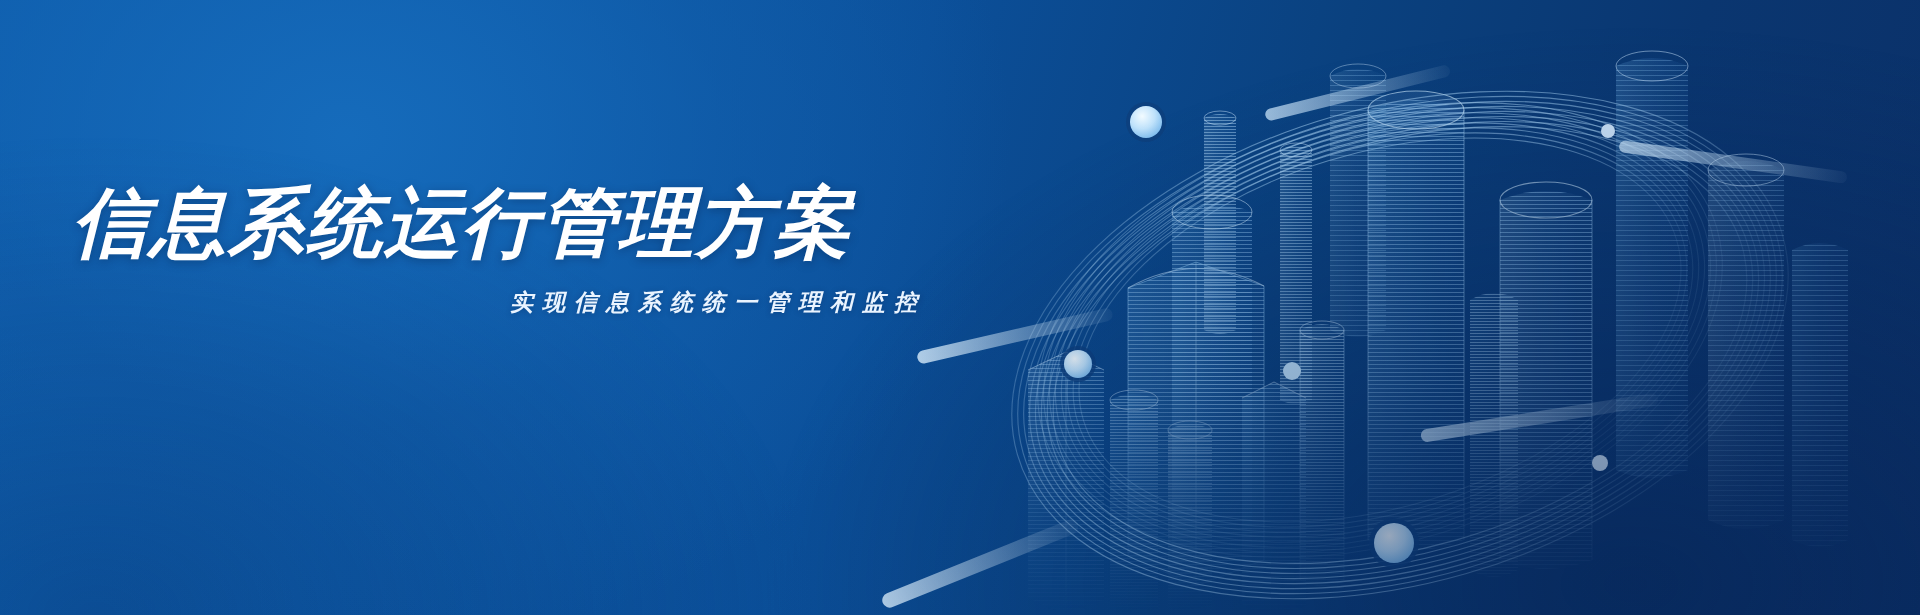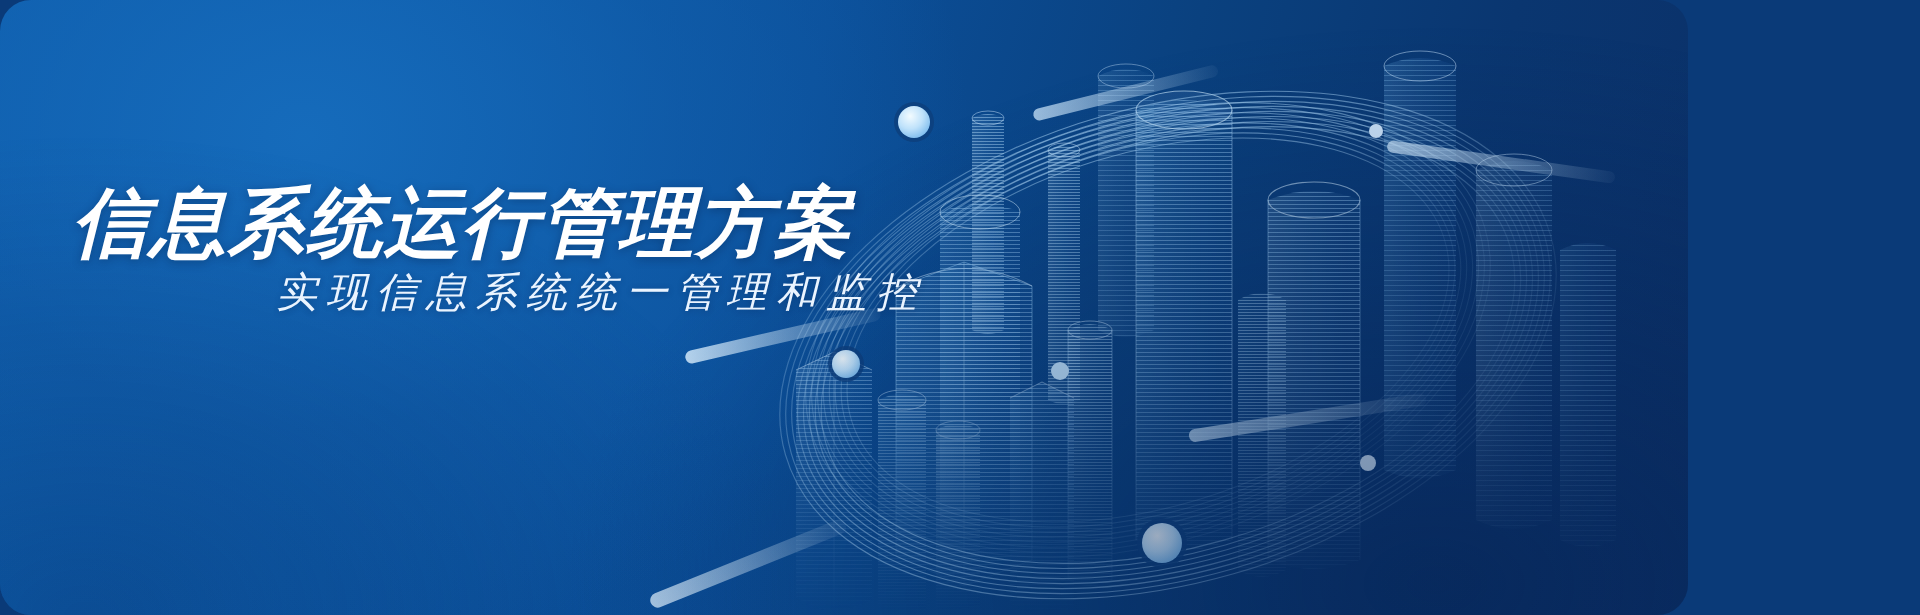--- a/index.html
+++ b/index.html
@@ -4,26 +4,25 @@
 <style>
   * { margin:0; padding:0; box-sizing:border-box; }
   html, body {
     width:1920px; height:615px; overflow:hidden;
     font-family:"Liberation Sans", sans-serif;
     background:#0a3a78;
   }
 
   .banner {
     position:relative;
-    width:1688px; height:615px;
+    width:1920px; height:615px;
     overflow:hidden;
     background:
       radial-gradient(ellipse 900px 700px at 18% 22%, rgba(22,108,188,0.95) 0%, rgba(18,96,174,0.55) 42%, rgba(12,70,140,0.0) 74%),
       linear-gradient(105deg, #0f63b4 0%, #0d5cab 22%, #0b4f99 45%, #0a417f 65%, #0a3670 82%, #0b3068 100%);
-    border-radius: 31px;
   }
 
   
   .vignette {
     position:absolute; inset:0;
     background:
       radial-gradient(ellipse 1400px 900px at 85% 95%, rgba(6,33,80,0.55) 0%, rgba(6,33,80,0.0) 62%),
       radial-gradient(ellipse 1200px 800px at 5% 100%, rgba(8,44,100,0.35) 0%, rgba(8,44,100,0) 60%);
     pointer-events:none;
   }
@@ -38,25 +37,26 @@
     font-size:76px;
     font-weight:700;
     font-style:italic;
     color:#ffffff;
     letter-spacing:2px;
     line-height:1.12;
     white-space:nowrap;
     text-shadow:0 2px 10px rgba(2,24,60,0.35);
   }
   .subtitle {
+    margin-top:22px;
     text-align:right;
     padding-right:26px;
-    font-size:41px;
+    font-size:23px;
     font-style:italic;
-    font-weight:400;
+    font-weight:700;
     color:#eaf4ff;
     letter-spacing:9px;
     white-space:nowrap;
     text-shadow:0 1px 6px rgba(2,24,60,0.3);
   }
 
   
   .art {
     position:absolute;
     right:0; top:0;

